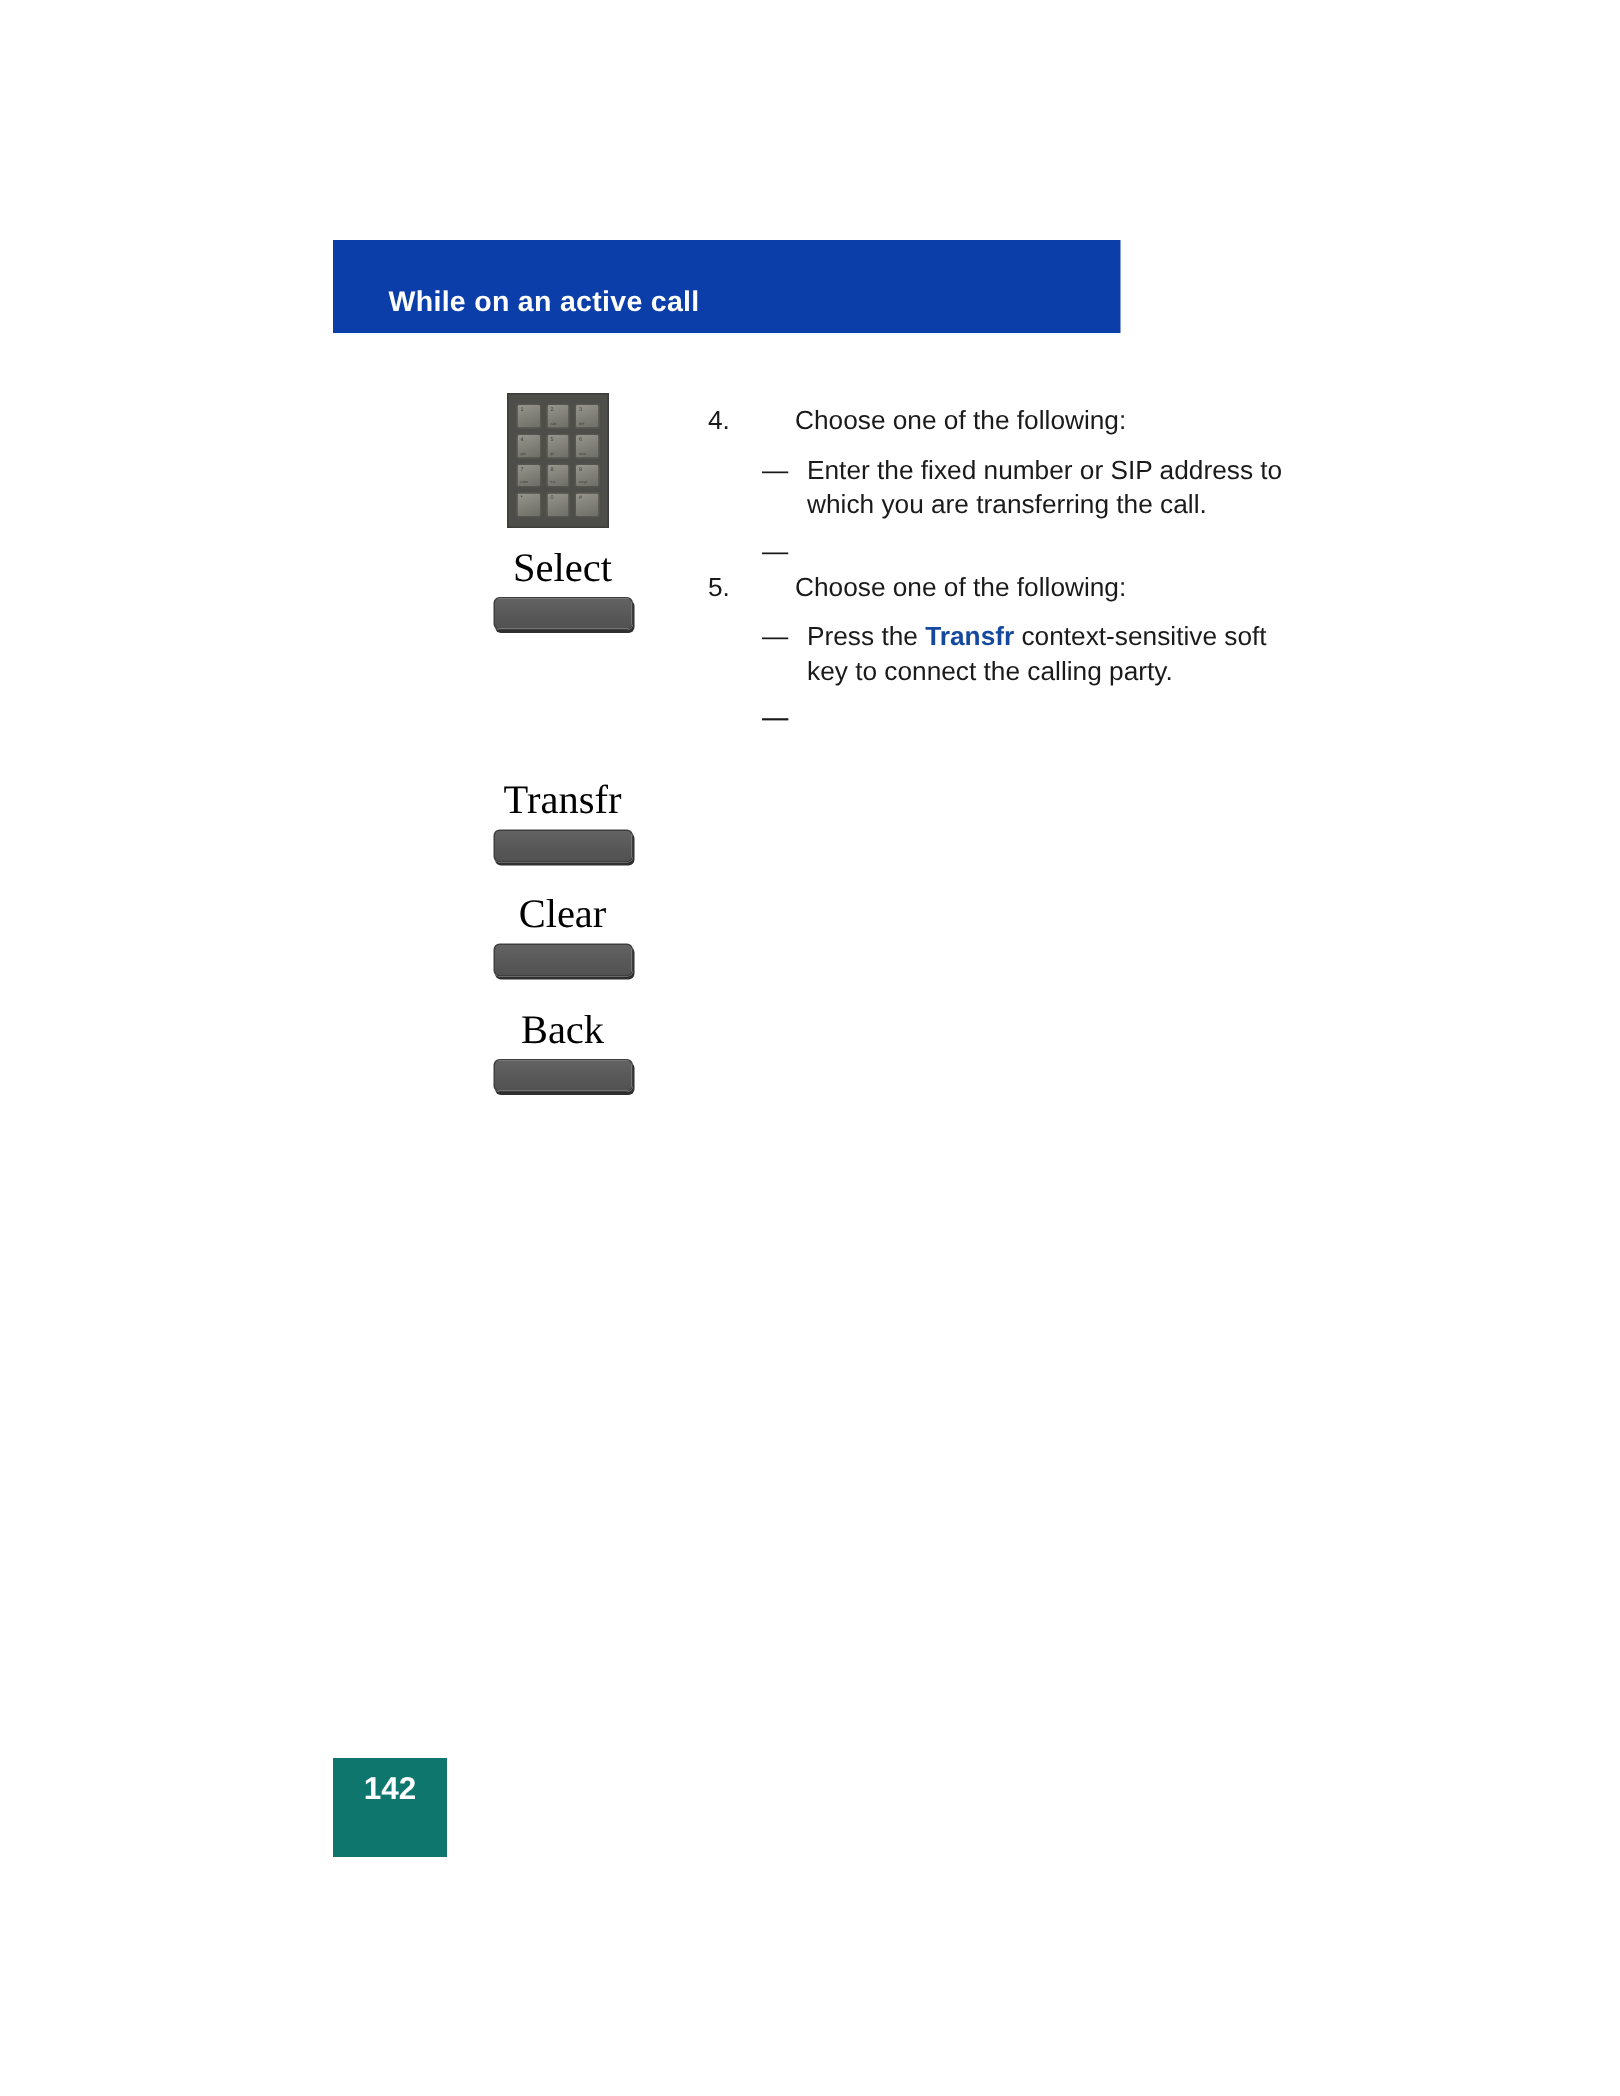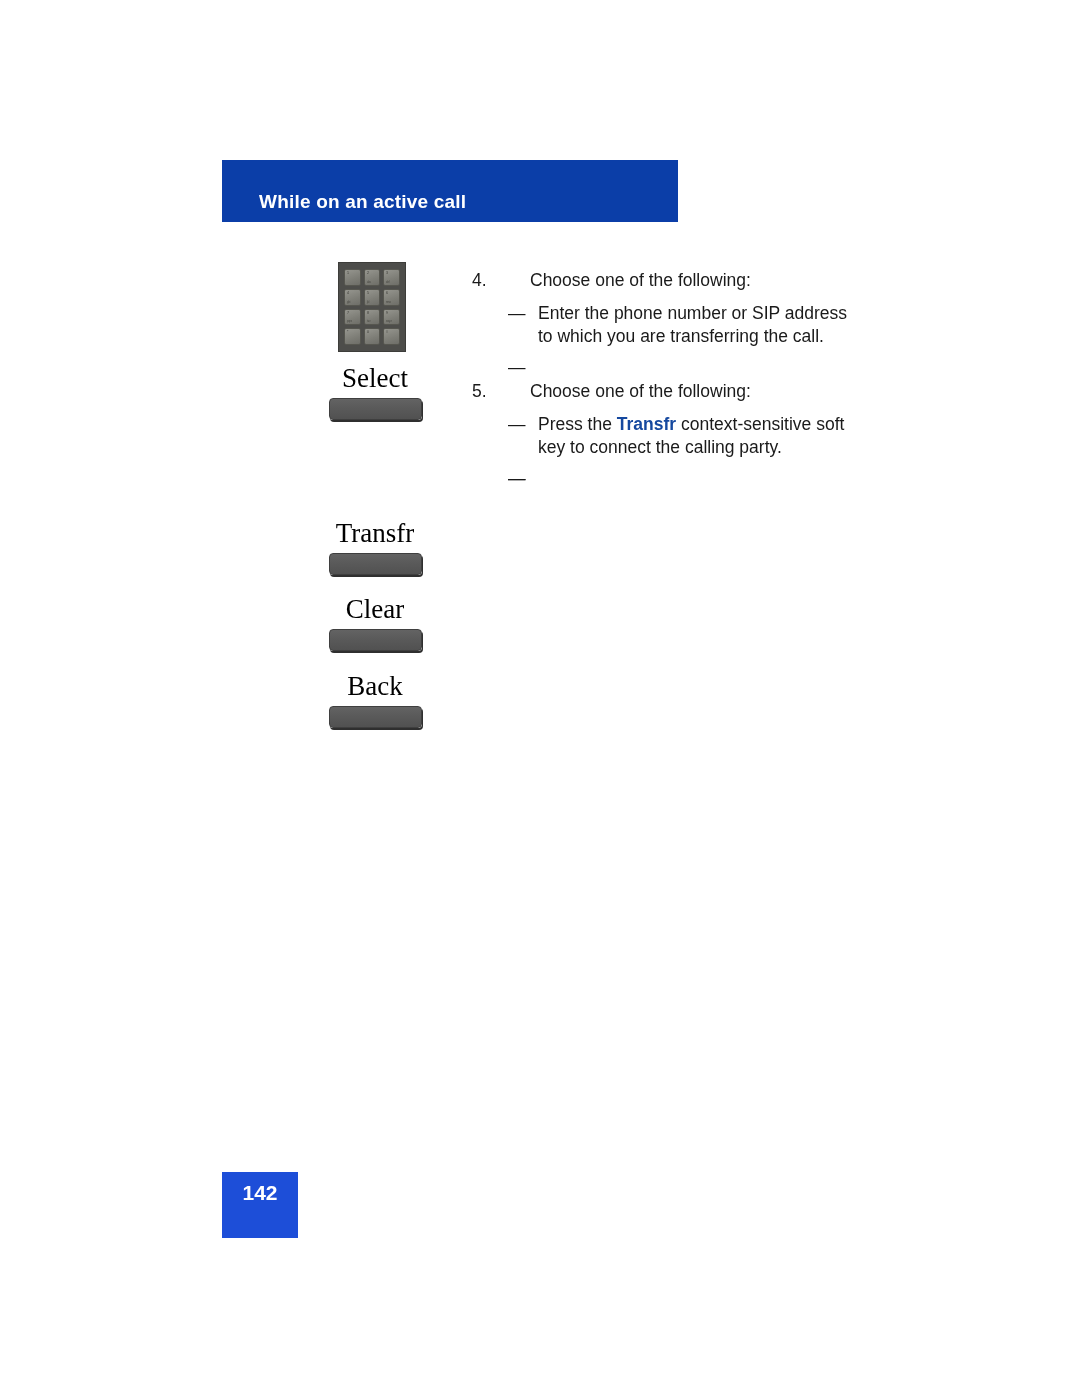--- a/index.html
+++ b/index.html
@@ -20,21 +20,21 @@
   .page {
     position: absolute;
     inset: 0;
   }
 
   
   .section-header {
     position: absolute;
     left: 222px;
     top: 160px;
-    width: 456px;
+    width: 525px;
     height: 62px;
     background: #0B3EA8;
     box-sizing: border-box;
   }
   .section-header-label {
     position: absolute;
     left: 37px;
     bottom: 9px;
     color: #ffffff;
     font-family: "Liberation Sans", sans-serif;
@@ -179,21 +179,21 @@
     font-weight: bold;
   }
 
   
   .page-number-box {
     position: absolute;
     left: 222px;
     top: 1172px;
     width: 76px;
     height: 66px;
-    background: #1d4ed8;
+    background: #0f766e;
   }
   .page-number {
     position: absolute;
     left: 0;
     right: 0;
     top: 9px;
     text-align: center;
     color: #ffffff;
     font-family: "Liberation Sans", sans-serif;
     font-weight: bold;
@@ -275,21 +275,21 @@
           <div class="softkey-button"></div>
         </div>
       </div>
   </div>
 
   <div class="body-col" id="body-col">
       <div class="step">
         <div class="step-head"><span class="step-num">4.</span><span>Choose one of the following:</span></div>
         <div class="bullet">
           <span class="dash">—</span>
-          <p><span>Enter the phone number or SIP address to which you are transferring the call.</span></p>
+          <p><span>Enter the fixed number or SIP address to which you are transferring the call.</span></p>
         </div>
         <div class="bullet">
           <span class="dash">—</span>
         </div>
       </div>
       <div class="spacer-step"></div>
       <div class="step">
         <div class="step-head"><span class="step-num">5.</span><span>Choose one of the following:</span></div>
         <div class="bullet">
           <span class="dash">—</span>

